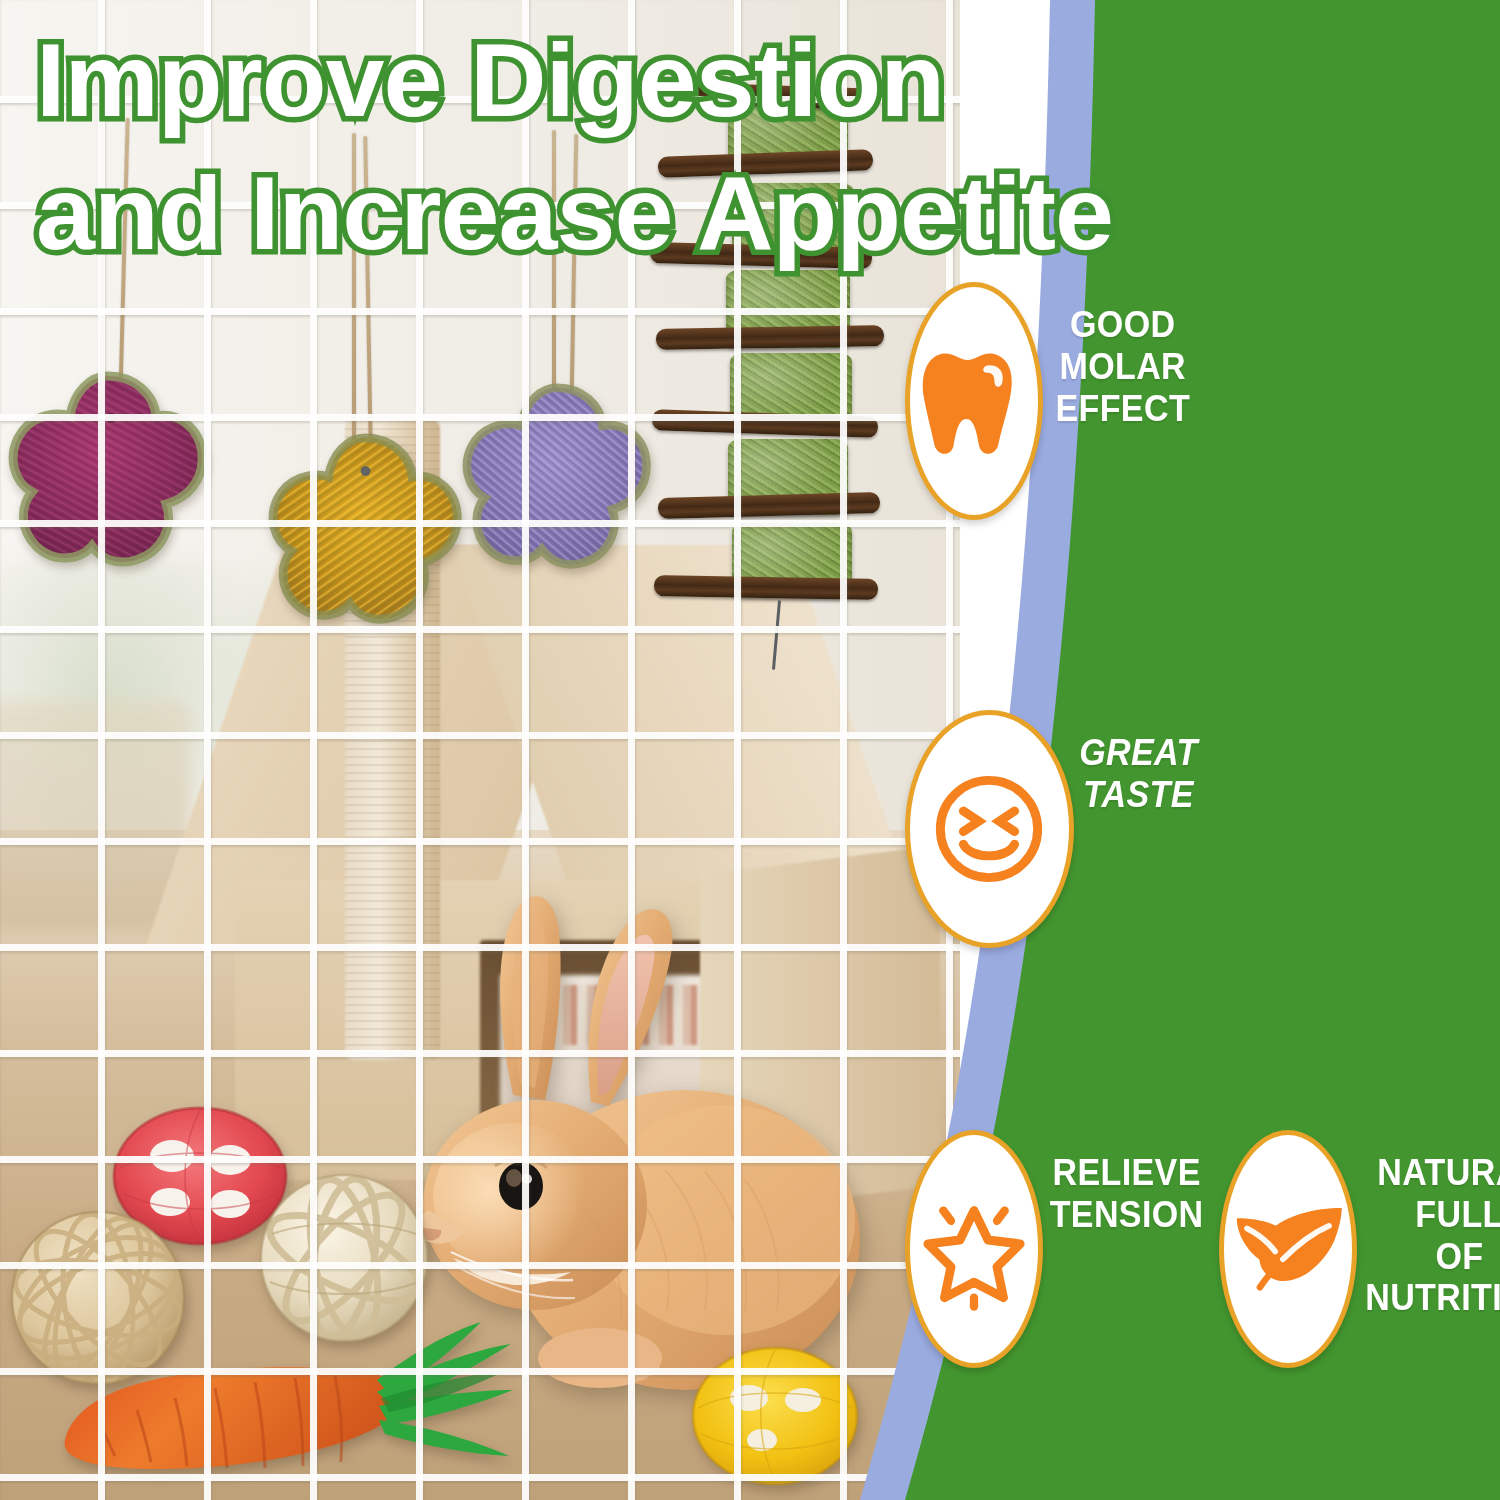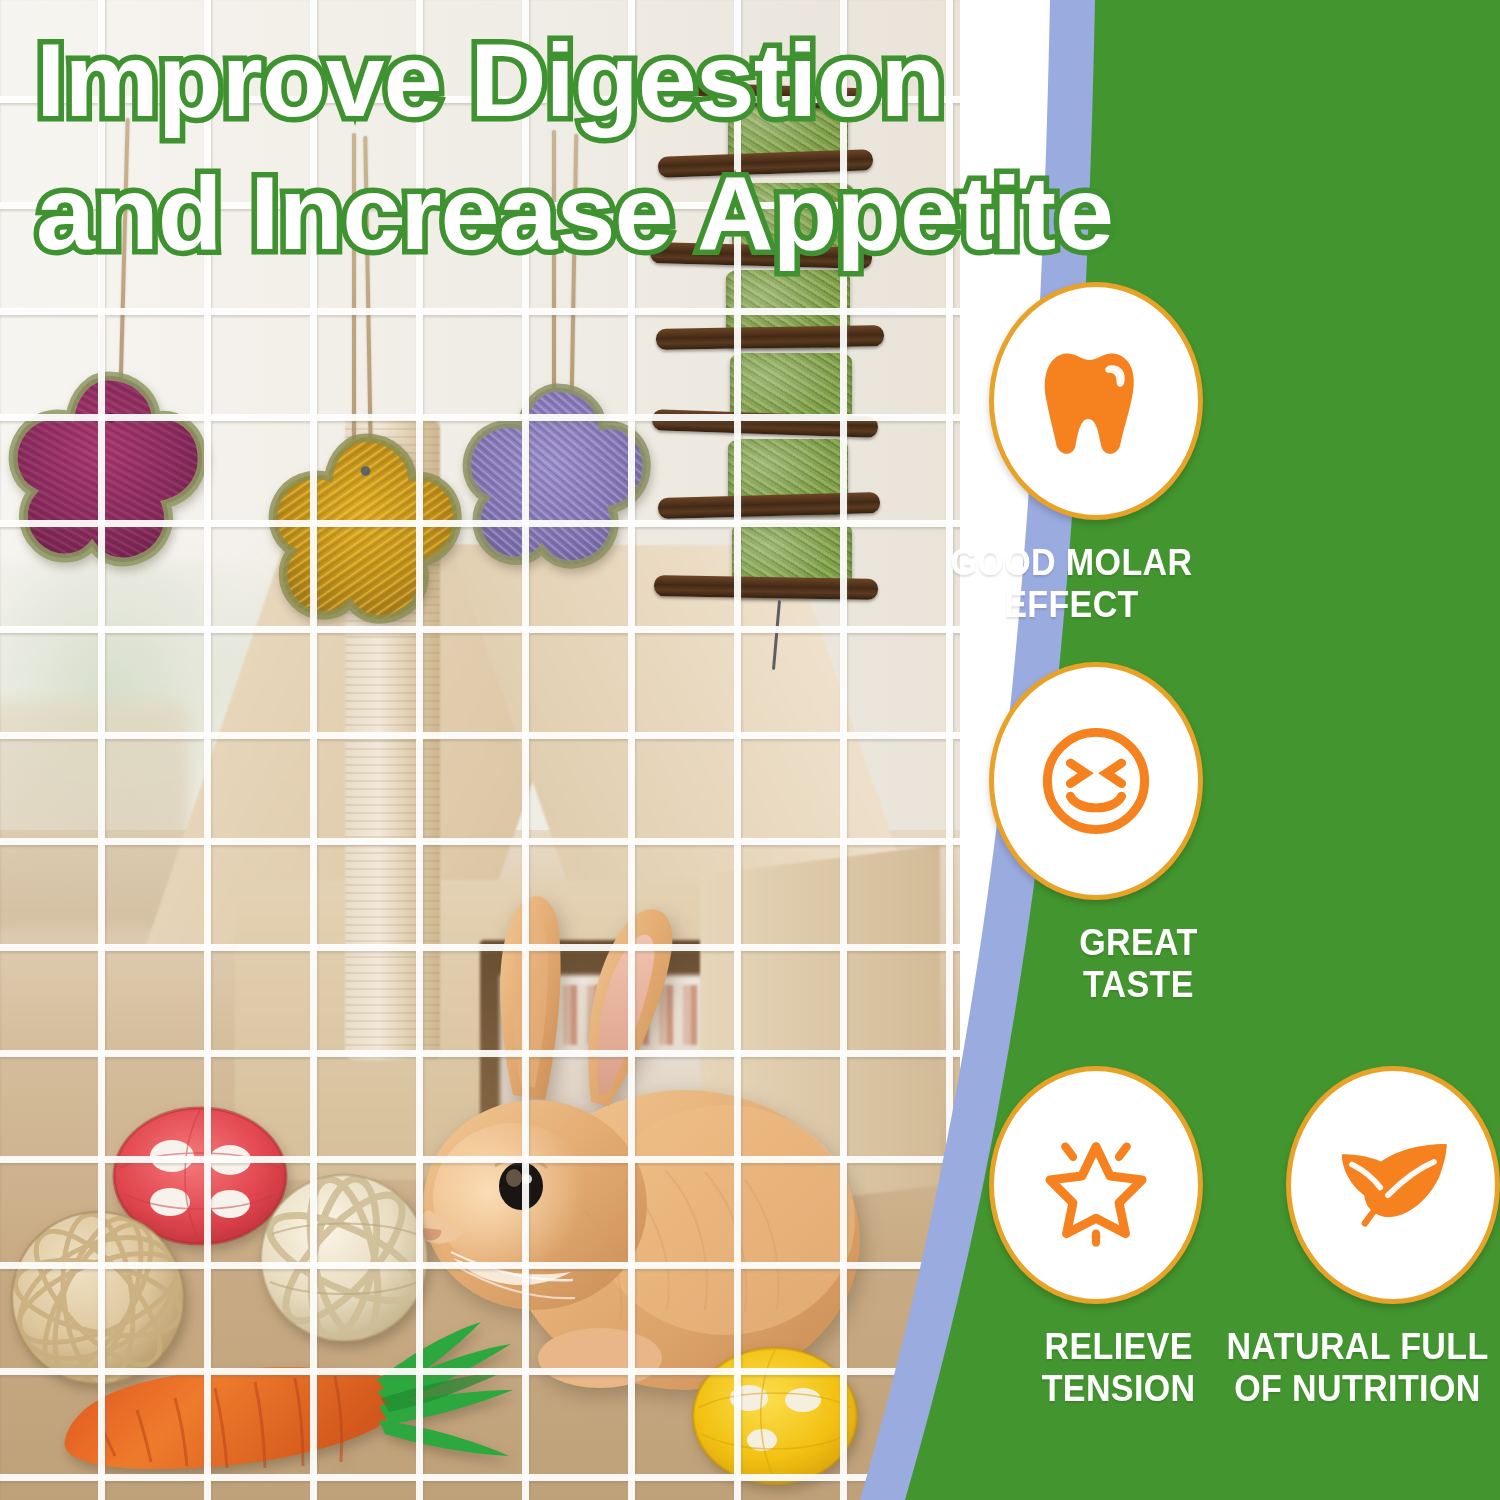--- a/index.html
+++ b/index.html
@@ -87,21 +87,21 @@
   
   .blue-wedge{ position:absolute; right:0; top:0; width:700px; height:1500px;
     clip-path: path("M 700 0 L 700 1500 L 60 1500 C 170 1120 236 700 250 0 Z");
     background:#9aabe0; }
   .green-panel{ position:absolute; right:0; top:0; width:700px; height:1500px;
     clip-path: path("M 700 0 L 700 1500 L 105 1500 C 215 1120 281 700 295 0 Z");
     background:#43962F; }
 
   .features{ position:absolute; left:905px; top:282px; width:595px; height:1200px; }
   .frow{ position:absolute; width:100%; display:flex; }
-  .fcell{ width:50%; display:flex; flex-direction:column; align-items:flex-end; }
+  .fcell{ width:50%; display:flex; flex-direction:row; align-items:flex-start; }
   .bubble{ width:214px; height:238px; border-radius:50%; background:#ffffff;
     border:5px solid #E8A227; display:flex; align-items:center; justify-content:center;
     box-shadow:0 4px 7px rgba(0,0,0,.18); }
   .bubble svg{ width:128px; height:128px; display:block; }
   .flabel{ margin-top:22px; color:#fff; font-weight:bold; font-size:37px; line-height:1.13;
     letter-spacing:.4px; text-align:center; text-transform:uppercase;
     font-family:"Liberation Sans Narrow","Liberation Sans",sans-serif;
     transform:scaleX(.92); transform-origin:center;
     text-shadow:0 2px 2px rgba(0,0,0,.12); }
 
@@ -421,40 +421,40 @@
             <path d="M62 22 C70 22 74 28 72 36 C71 40 66 40 66 35 C66 29 63 28 60 28 C56 28 56 22 62 22 Z" fill="#FFFFFF" opacity=".95"></path>
           </svg>
         </div>
         <div class="flabel">
           <span>GOOD MOLAR</span><br>
           <span>EFFECT</span>
         </div>
       </div>
     </div>
 
-    <div class="frow" style="top:380px;">
+    <div class="frow" style="top:428px;font-style:italic;">
       <div class="fcell">
         <div class="bubble">
           <svg viewBox="0 0 100 100">
             <circle cx="50" cy="50" r="38" fill="none" stroke="#F5811F" stroke-width="7"></circle>
             <g fill="none" stroke="#F5811F" stroke-width="7" stroke-linecap="round">
               <path d="M30 36 L42 44 L30 52"></path>
               <path d="M70 36 L58 44 L70 52"></path>
               <path d="M30 62 C36 74 64 74 70 62"></path>
             </g>
           </svg>
         </div>
         <div class="flabel">
           <span>GREAT</span><br>
           <span>TASTE</span>
         </div>
       </div>
     </div>
 
-    <div class="frow" style="top:784px;">
+    <div class="frow" style="top:848px;gap:16px;">
       <div class="fcell">
         <div class="bubble">
           <svg viewBox="0 0 100 100">
             <path d="M50 20 L61 43 L86 46 L68 64 L73 88 L50 76 L27 88 L32 64 L14 46 L39 43 Z" fill="none" stroke="#F5811F" stroke-width="7" stroke-linejoin="round"></path>
             <g stroke="#F5811F" stroke-width="6.5" stroke-linecap="round">
               <path d="M26 20 L32 28"></path>
               <path d="M74 20 L68 28"></path>
               <path d="M50 88 L50 95"></path>
             </g>
           </svg>

